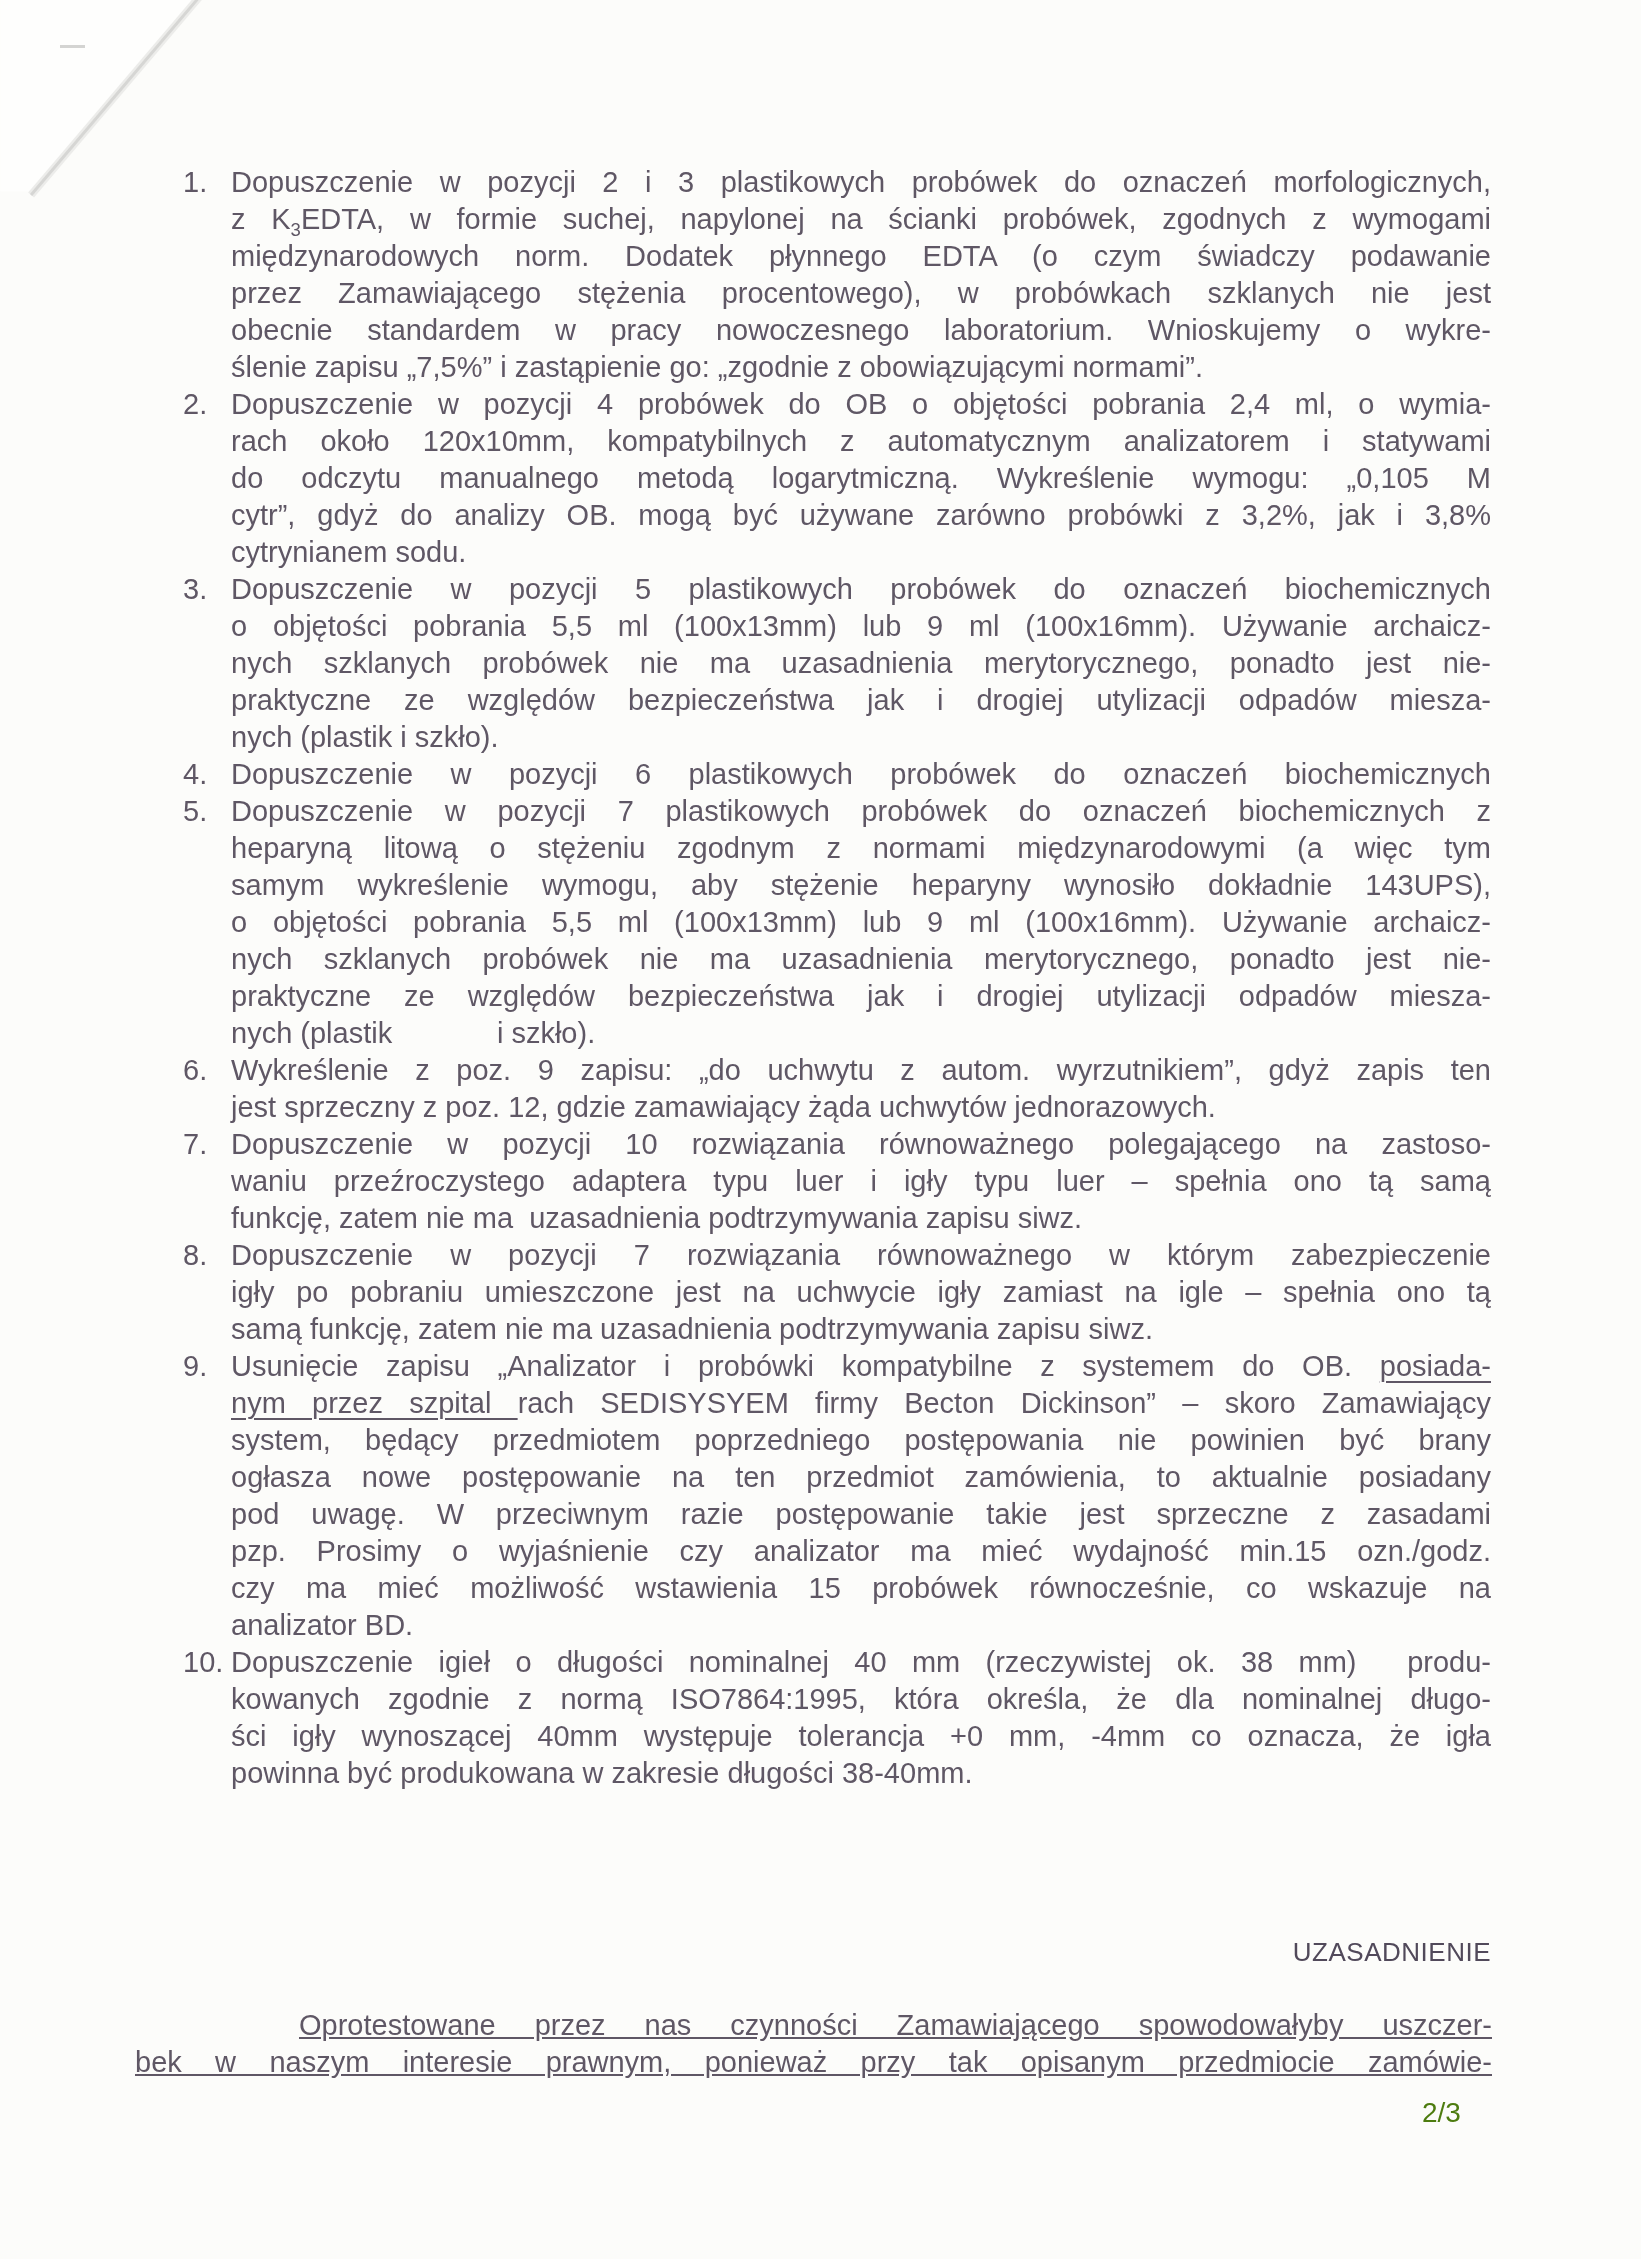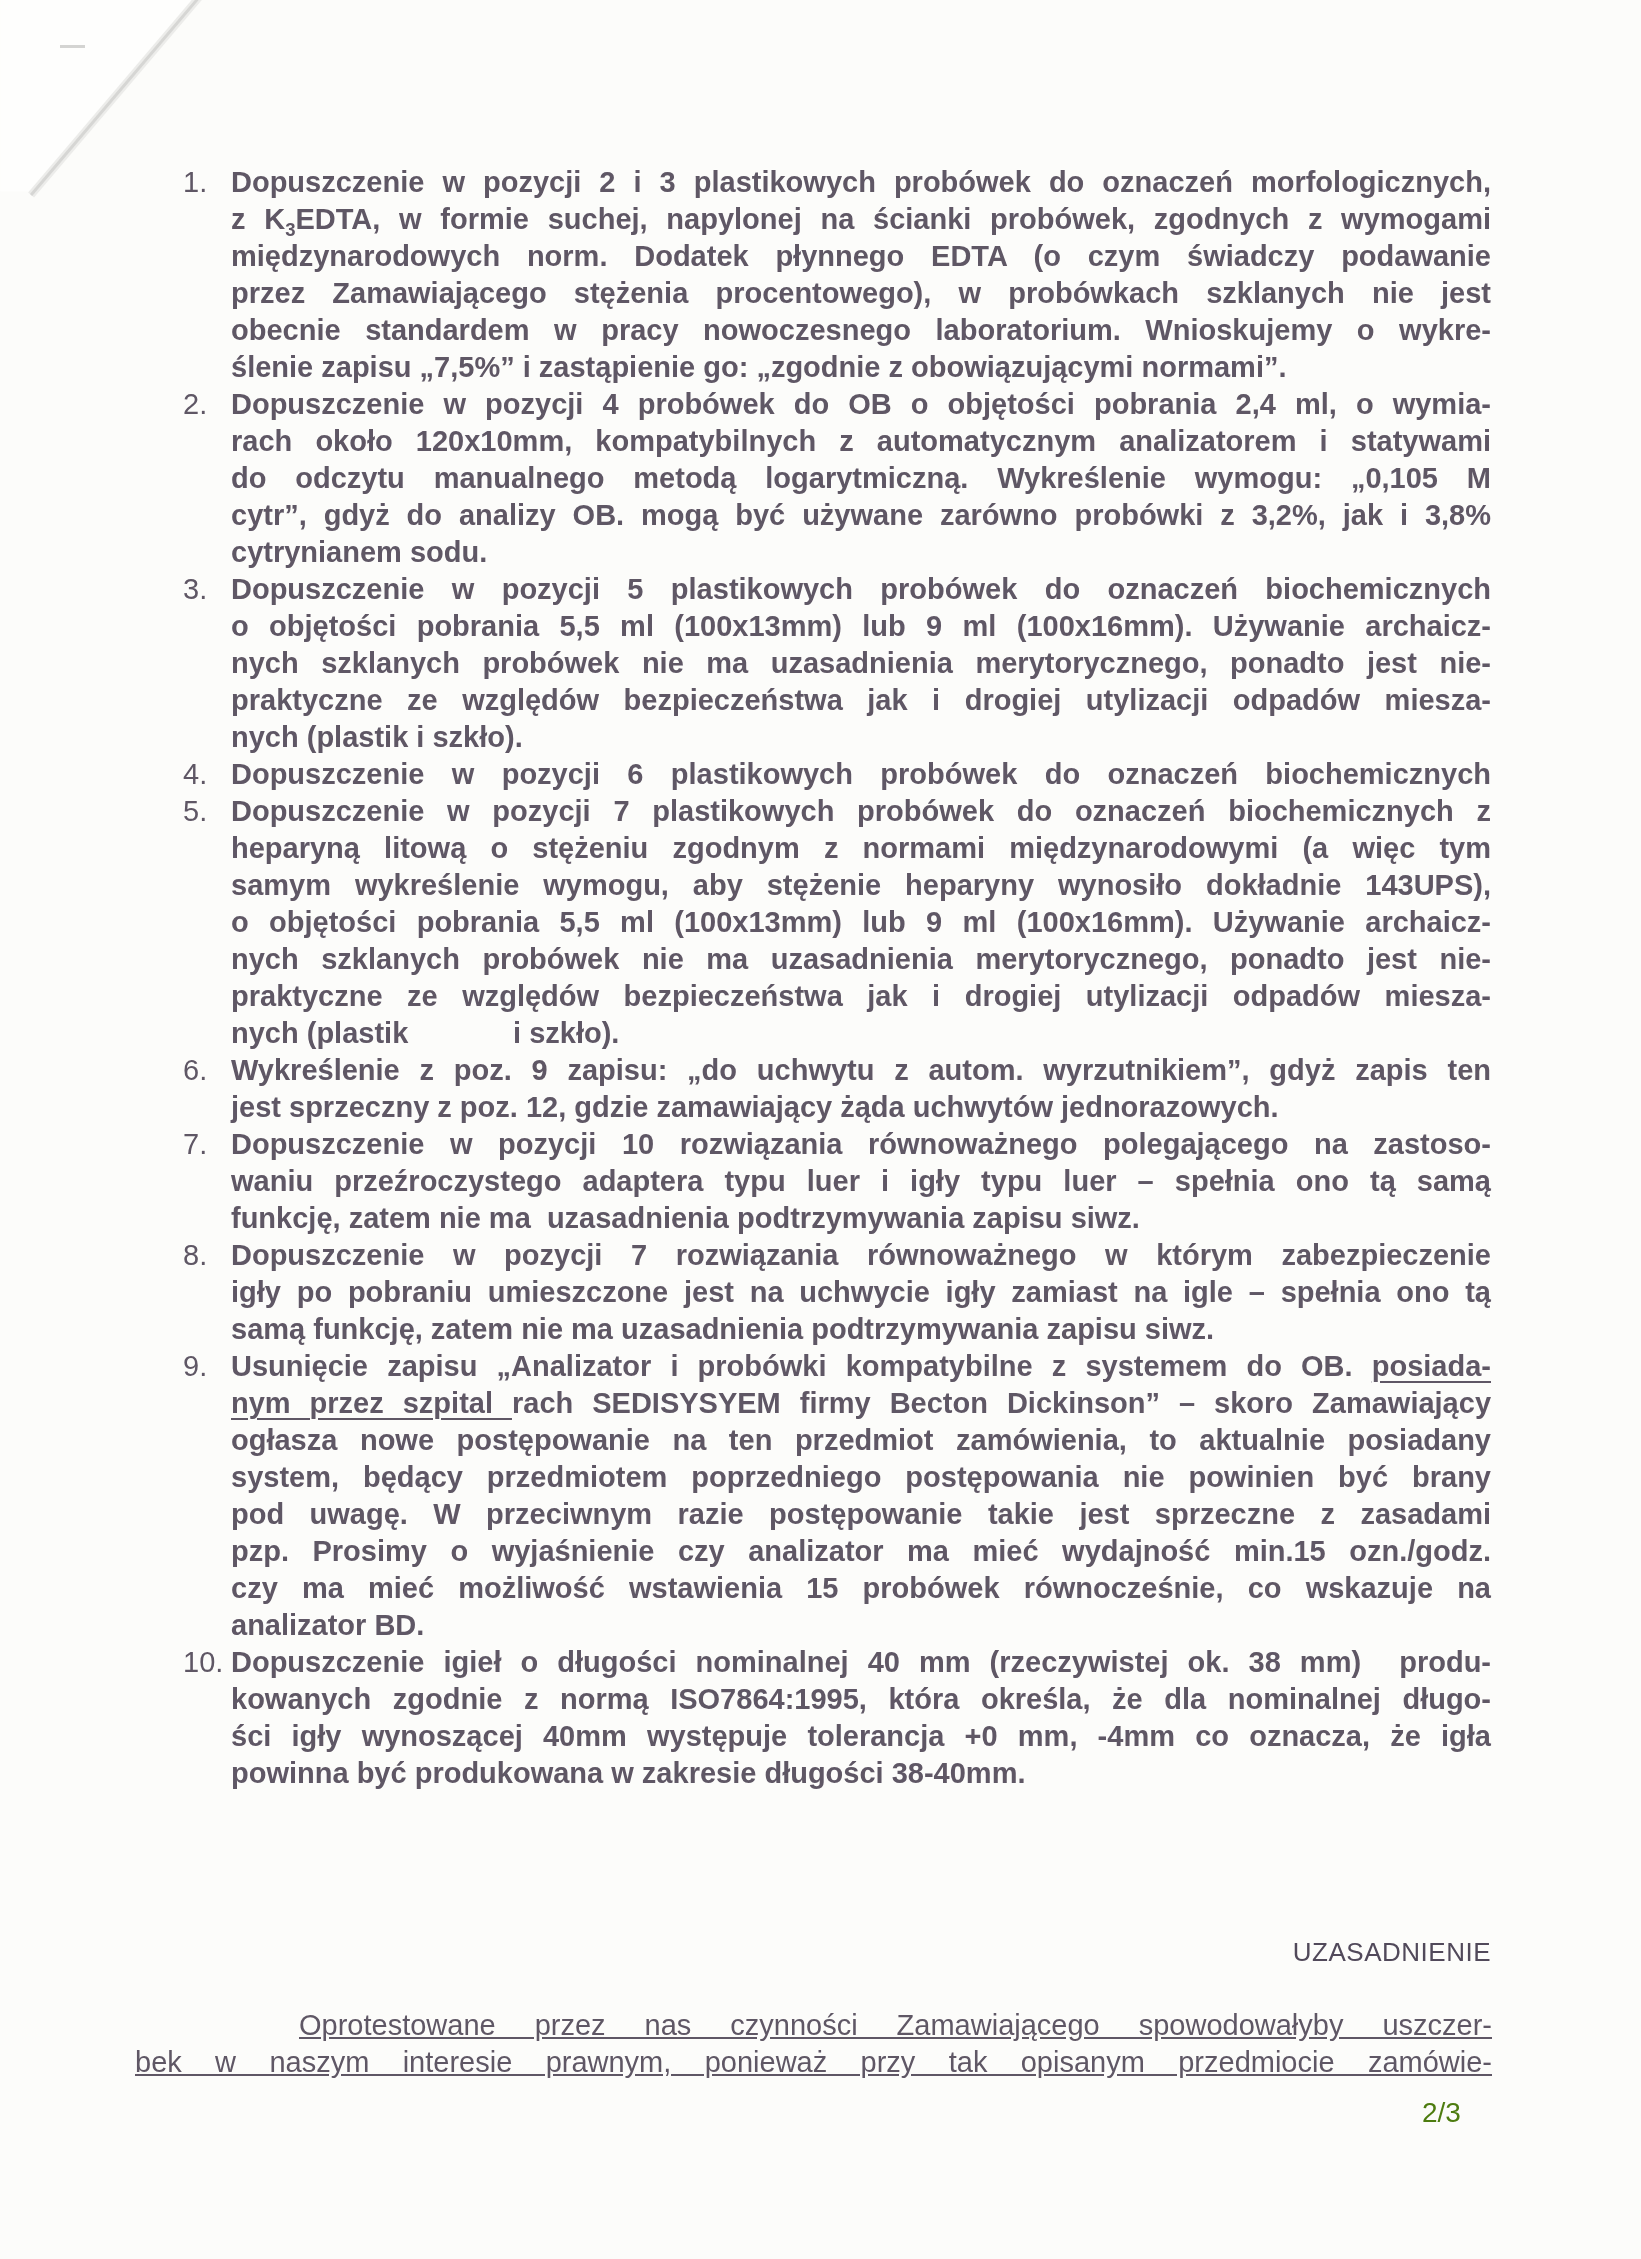--- a/index.html
+++ b/index.html
@@ -9,21 +9,21 @@
     background:#fcfcfa;
     overflow:hidden;
     font-family:"Liberation Sans","DejaVu Sans",sans-serif;
     color:#5f5765;
   }
   .fold-svg{position:absolute;top:0;left:0;}
   .speck{position:absolute;background:#d4d4d2;}
   .content{position:absolute;top:164px;left:183px;width:1308px;}
   .item{display:flex;}
   .num{width:48px;flex-shrink:0;font-size:29px;line-height:37px;}
-  .body{width:1260px;font-weight:bold;}
+  .body{width:1260px;}
   .tline{
     font-size:29px;line-height:37px;
     text-align:justify;text-align-last:justify;
   }
   .tline-last{text-align-last:left;}
   .tline-indent{text-indent:164px;}
   .u{text-decoration:underline;text-decoration-thickness:1.9px;text-underline-offset:4.8px;}
   sub{font-size:0.64em;line-height:0;}
   .heading{
     position:absolute;top:1937px;left:183px;width:1308px;
@@ -118,22 +118,22 @@
           <div class="tline"><span>Dopuszczenie w pozycji 7 rozwiązania równoważnego w którym zabezpieczenie</span></div>
           <div class="tline"><span>igły po pobraniu umieszczone jest na uchwycie igły zamiast na igle – spełnia ono tą</span></div>
           <div class="tline tline-last"><span>samą funkcję, zatem nie ma uzasadnienia podtrzymywania zapisu siwz.</span></div>
         </div>
       </div>
       <div class="item">
         <div class="num">9.</div>
         <div class="body">
           <div class="tline"><span>Usunięcie zapisu „Analizator i probówki kompatybilne z systemem do OB. </span><span class="u">posiada-</span></div>
           <div class="tline"><span class="u">nym przez szpital </span><span>rach SEDISYSYEM firmy Becton Dickinson” – skoro Zamawiający</span></div>
+          <div class="tline"><span>system, będący przedmiotem poprzedniego postępowania nie powinien być brany</span></div>
           <div class="tline"><span>ogłasza nowe postępowanie na ten przedmiot zamówienia, to aktualnie posiadany</span></div>
-          <div class="tline"><span>system, będący przedmiotem poprzedniego postępowania nie powinien być brany</span></div>
           <div class="tline"><span>pod uwagę. W przeciwnym razie postępowanie takie jest sprzeczne z zasadami</span></div>
           <div class="tline"><span>pzp. Prosimy o wyjaśnienie czy analizator ma mieć wydajność min.15 ozn./godz.</span></div>
           <div class="tline"><span>czy ma mieć możliwość wstawienia 15 probówek równocześnie, co wskazuje na</span></div>
           <div class="tline tline-last"><span>analizator BD.</span></div>
         </div>
       </div>
       <div class="item">
         <div class="num">10.</div>
         <div class="body">
           <div class="tline"><span>Dopuszczenie igieł o długości nominalnej 40 mm (rzeczywistej ok. 38 mm) &nbsp;produ-</span></div>

